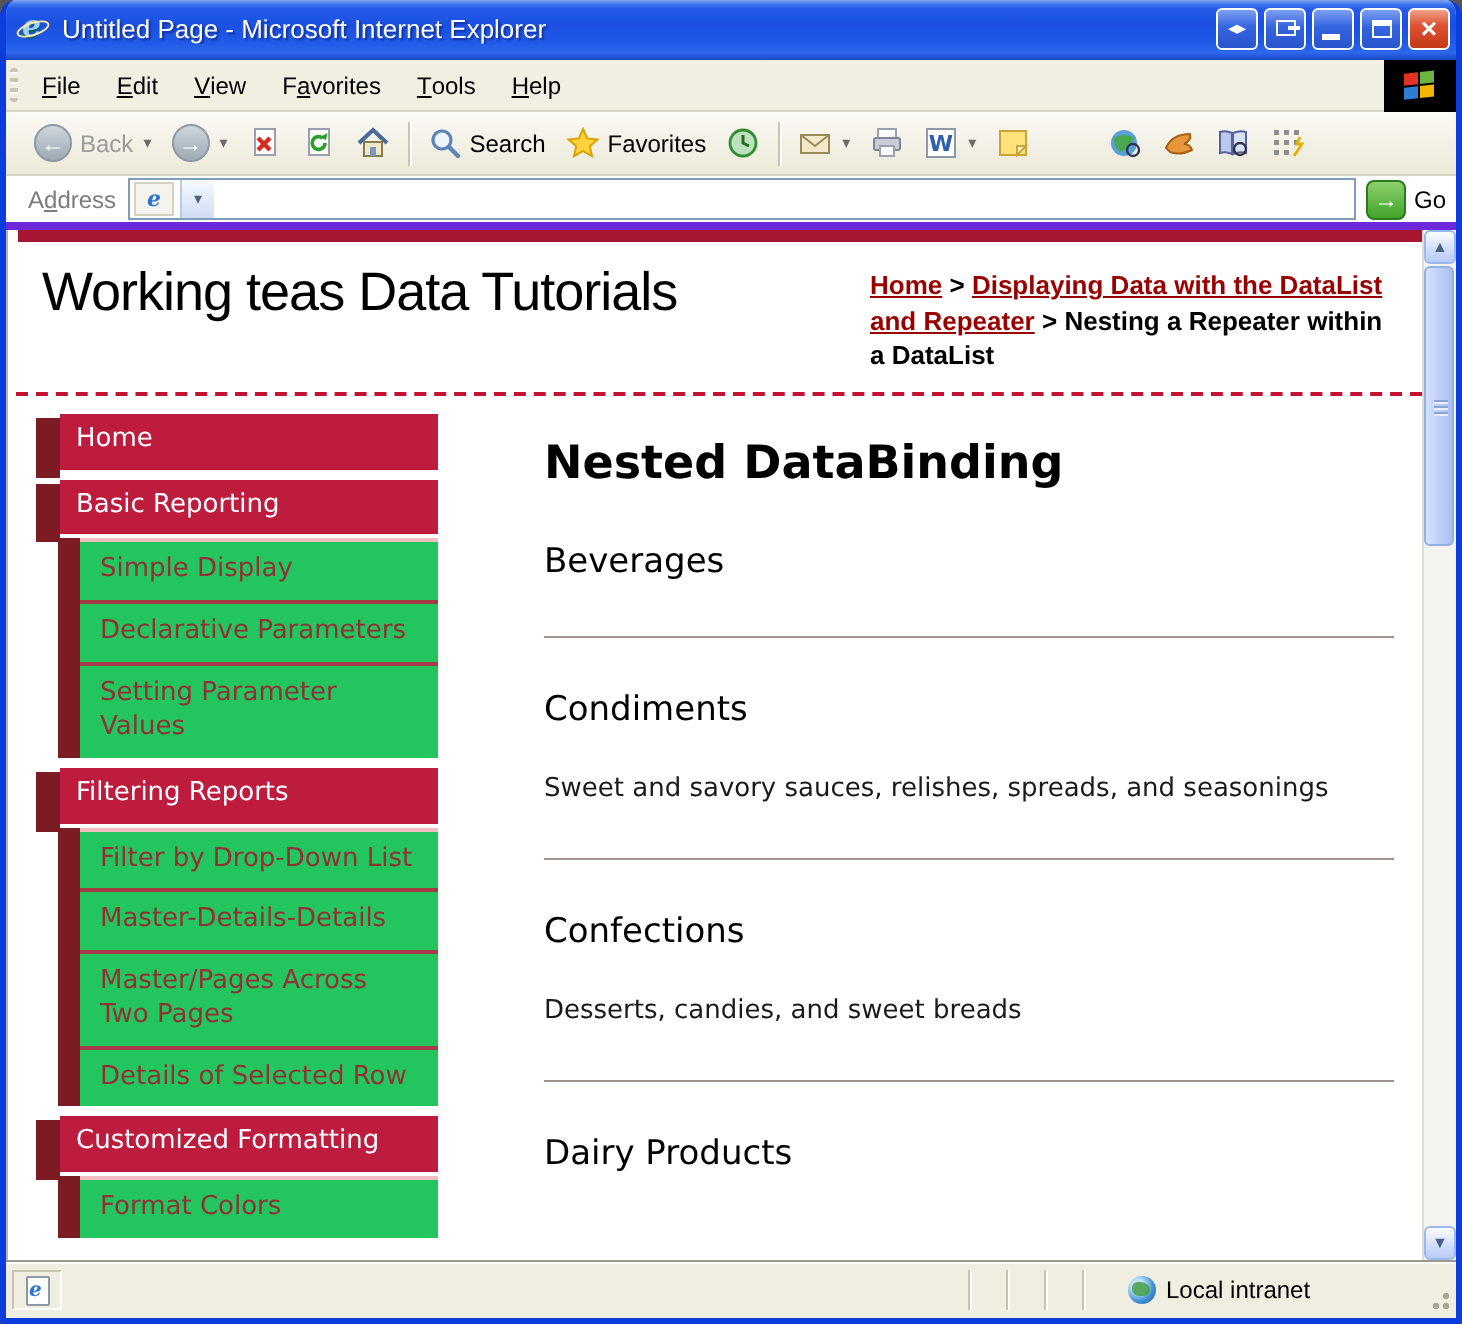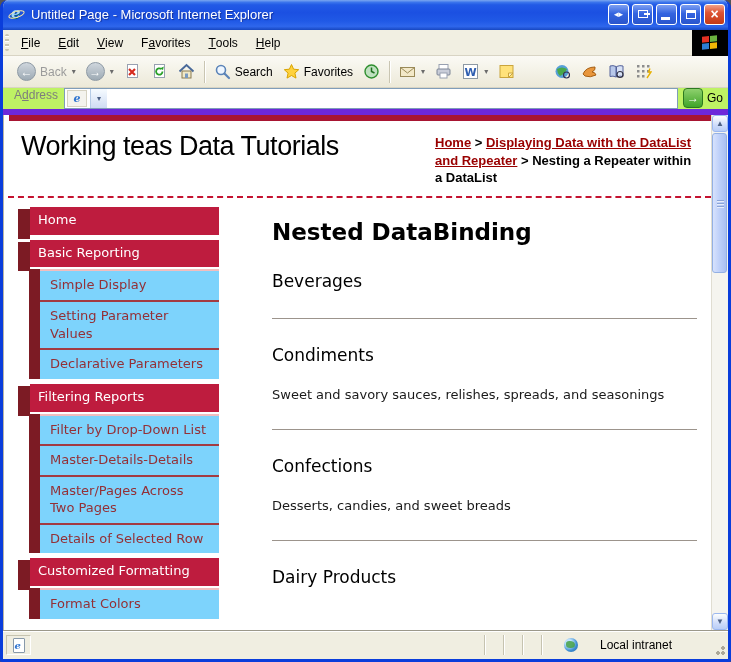--- a/index.html
+++ b/index.html
@@ -38,21 +38,21 @@
   
   .toolbar{ height:32px; display:flex; align-items:center; background:linear-gradient(180deg,#fbfaf5,#ece9d8); border-bottom:1px solid #d8d4c4; padding-right:4px;}
   .tb-btn{ display:flex; align-items:center; gap:4px; padding:3px 5px; border-radius:3px; font-size:12px; color:#000;}
   .tb-btn.disabled{ color:#9b9b9b;}
   .tb-sep{ width:1px; height:22px; background:#c9c5b2; margin:0 4px; box-shadow:1px 0 0 #fff;}
   .caret{ font-size:8px; color:#6b6b6b; margin-left:1px;}
   .nav-circle{ width:19px; height:19px; border-radius:50%; background:linear-gradient(180deg,#cfd6dd,#9daab4); border:1px solid #8d99a4; color:#fff; display:flex;align-items:center;justify-content:center; font-size:12px; font-weight:bold;}
   svg.icon{ width:17px; height:17px; flex:none;}
 
   
-  .addressbar{ height:27px; display:flex; align-items:flex-start; background:#bef264; border-bottom:6px solid #6d28d9; padding-right:5px;}
+  .addressbar{ height:27px; display:flex; align-items:center; background:#ffffff; border-bottom:4px solid #6d28d9; padding-right:5px;}
   .addr-label{ font-size:12px; color:#7d7d7d; margin:0 6px 0 2px;}
   .addr-label u{ text-decoration:underline;}
   .addr-input{ flex:1; height:21px; background:#fff; border:1px solid #7f9db9; display:flex; align-items:center; padding-left:2px;}
   .addr-favicon{ width:20px; height:17px; border:1px solid #d6d2c2; background:#f4f3ee; display:flex; align-items:center; justify-content:center; margin-right:3px;}
   .mini-e{ font:italic bold 11px "DejaVu Serif",serif; color:#2f74d0;}
   .addr-url{ font-size:12px; font-style:italic; color:#000; flex:1; white-space:nowrap; overflow:hidden; font-family:"Liberation Sans",sans-serif;}
   .addr-drop{ width:17px; height:19px; background:linear-gradient(180deg,#f6fbff,#cfdcf3); border-left:1px solid #b5cbe6; color:#4d6185; font-size:8px; display:flex; align-items:center; justify-content:center;}
   .go-btn{ display:flex; align-items:center; gap:4px; margin-left:5px; font-size:12px; color:#000;}
   .go-box{ width:20px; height:20px; border-radius:4px; border:1px solid #2c7a1f; background:linear-gradient(180deg,#8ed06d,#3fa428); color:#fff; font-weight:bold; display:flex; align-items:center; justify-content:center; font-size:12px;}
 
@@ -65,21 +65,21 @@
   .breadcrumb{ width:260px; margin:3px 6px 0 0; font-family:"Liberation Sans",sans-serif; font-size:13px; font-weight:bold; line-height:1.35; color:#000;}
   .breadcrumb a{ color:#990000; text-decoration:underline; cursor:pointer;}
   .dashed-divider{ border-top:2px dashed #c41230; margin:9px 0 0 4px;}
 
   .page-body{ display:flex; align-items:flex-start; padding-top:9px;}
   .menu{ width:201px; margin-left:14px; flex:none; font-size:13px;}
   .menu-group{ margin-bottom:5px;}
   .menu-top{ position:relative; margin-left:12px; background:#be1c3e; color:#fff; padding:5px 22px 6px 8px; line-height:1.3; display:block; cursor:pointer;}
   .menu-top::before{ content:""; position:absolute; left:-12px; top:2px; bottom:-4px; width:12px; background:#7c1b24;}
   .menu-sub-list{ list-style:none; margin:2px 0 0 11px; border-left:11px solid #7c1b24;}
-  .menu-sub{ background:#7dd3fc; color:#933036; padding:5px 10px 6px 10px; line-height:1.35; border-top:2px solid #a33b42; display:block; cursor:pointer;}
+  .menu-sub{ background:#22c55e; color:#933036; padding:5px 10px 6px 10px; line-height:1.35; border-top:2px solid #a33b42; display:block; cursor:pointer;}
   .menu-sub-list li:first-child .menu-sub{ border-top:2px solid #f2bdbe;}
 
   .main{ flex:1; padding:0 14px 0 53px;}
   .main h1{ font-size:23px; font-weight:bold; color:#000; margin-top:12px; letter-spacing:0;}
   .section h2{ font-size:17px; font-weight:500; color:#000; margin-top:26px;}
   .section p{ font-size:13px; color:#1a1a1a; margin-top:22px;}
   .section hr{ border:none; border-top:1px solid #9c948c; margin:27px 0 0;}
 
   
   .scrollbar{ width:17px; flex:none; background:#f5f4ef; border-left:1px solid #e0ddd2; display:flex; flex-direction:column;}
@@ -91,21 +91,21 @@
 
   
   .statusbar{ height:29px; background:#f0eee1; border-top:1px solid #9b988a; box-shadow:inset 0 1px 0 #fff;
     display:flex; align-items:center; padding:3px 2px 3px 3px; gap:2px; font-size:12px; color:#000;}
   .status-cell{ height:20px; border:1px solid; border-color:#c6c3b0 #fff #fff #c6c3b0; display:flex; align-items:center; padding:0 3px;}
   .status-icon-cell{ width:25px; justify-content:center;}
   .page-ico{ width:12px; height:15px; background:#fff; border:1px solid #8899aa; position:relative; border-radius:1px;}
   .page-ico span{ position:absolute; left:1px; top:1px; font:italic bold 10px "DejaVu Serif",serif; color:#2f74d0;}
   .status-main{ flex:1; border-color:transparent;}
   .pane-sep{ width:17px; height:20px; border-left:1px solid #c6c3b0; box-shadow:1px 0 0 #fff inset;}
-  .status-zone{ width:150px; gap:22px; border-color:transparent;}
+  .status-zone{ width:150px; gap:5px; border-color:transparent;}
   .globe{ width:14px; height:14px; border-radius:50%; background:radial-gradient(circle at 35% 35%, #bfe3ff 0 25%, #3f8fd2 60%, #1f5fa8 100%); position:relative; flex:none;}
   .globe::after{ content:""; position:absolute; left:2px; top:3px; width:9px; height:7px; background:#45a045; border-radius:40% 60% 50% 50%; opacity:.85;}
   .resize-grip{ width:14px; height:14px; align-self:flex-end; flex:none;
     background:
       radial-gradient(circle at 11px 11px,#aca899 1.6px,transparent 1.8px),
       radial-gradient(circle at 11px 6px,#aca899 1.6px,transparent 1.8px),
       radial-gradient(circle at 6px 11px,#aca899 1.6px,transparent 1.8px);}
 </style>
 </head>
 <body>
@@ -312,24 +312,24 @@
           <div class="menu-group">
             <a class="menu-top">Home</a>
           </div>
           <div class="menu-group">
             <a class="menu-top">Basic Reporting</a>
             <ul class="menu-sub-list">
               <li>
                   <a class="menu-sub">Simple Display</a>
                 </li>
               <li>
+                  <a class="menu-sub">Declarative Parameters</a>
+                </li>
+              <li>
                   <a class="menu-sub">Setting Parameter Values</a>
-                </li>
-              <li>
-                  <a class="menu-sub">Declarative Parameters</a>
                 </li>
             </ul>
           </div>
           <div class="menu-group">
             <a class="menu-top">Filtering Reports</a>
             <ul class="menu-sub-list">
               <li>
                   <a class="menu-sub">Filter by Drop-Down List</a>
                 </li>
               <li>

